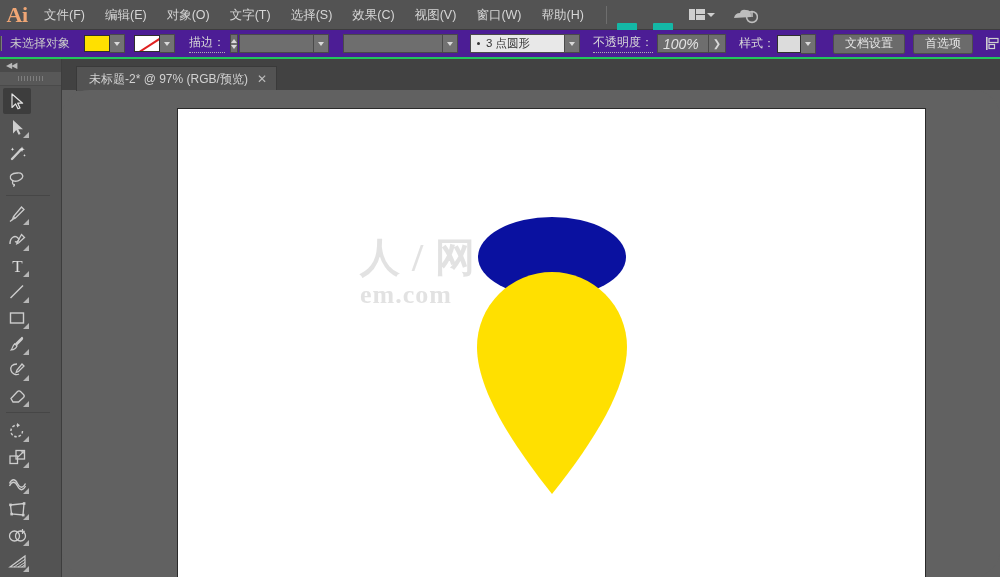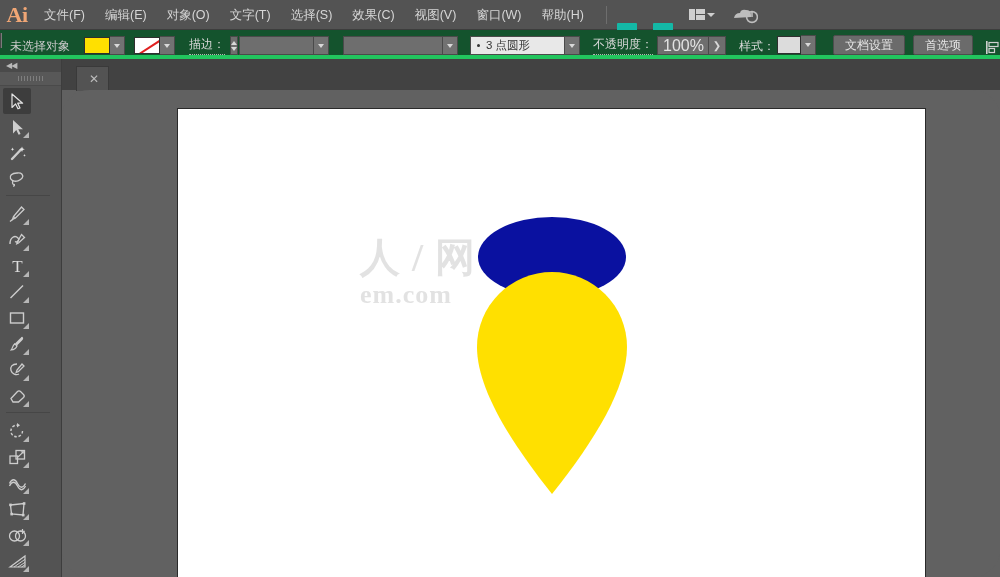--- a/index.html
+++ b/index.html
@@ -53,23 +53,23 @@
     width: 0; height: 0; border-left: 4px solid transparent;
     border-right: 4px solid transparent; border-top: 4.5px solid #cfcfcf;
   }
   #sync-icon {
     margin-left: 14px; position: relative; width: 26px; height: 20px;
   }
 
   
   #controlbar {
     position: absolute; left: 0; top: 30px; width: 1000px; height: 29px;
-    background: #14532d;
-    border-bottom: 4px solid #22c55e;
-    display: flex; align-items: flex-end;
+    background: #4c1d95;
+    border-bottom: 2px solid #22c55e;
+    display: flex; align-items: center;
     font-size: 12px; color: #d8d8d8;
   }
   #cb-grip {
     width: 10px; height: 29px; display: flex; align-items: center;
     justify-content: center;
   }
   #cb-grip i {
     width: 2px; height: 15px; background: #7b7b7b;
     border-left: 1px solid #474747;
   }
@@ -107,21 +107,21 @@
   .spinner {
     width: 11px; height: 19px; display: flex; flex-direction: column;
     justify-content: center; align-items: center; gap: 2px;
     background: #6e6e6e; border: 1px solid #4a4a4a; margin-left: 5px;
   }
   .sp-up { width:0;height:0;border-left:3px solid transparent;border-right:3px solid transparent;border-bottom:4px solid #d9d9d9; }
   .sp-dn { width:0;height:0;border-left:3px solid transparent;border-right:3px solid transparent;border-top:4px solid #d9d9d9; }
   .field {
     height: 19px; background: #6e6e6e; border: 1px solid #4a4a4a;
     display: flex; align-items: center; padding: 0 5px;
-    color: #e2e2e2; font-size: 16px;
+    color: #e2e2e2; font-size: 14px; font-style: italic;
   }
   .field.stroke-w { width: 75px; }
   .field.profile { width: 100px; }
   .field.opacity { width: 52px; }
   .profile-cell {
     width: 95px; height: 19px; background: #e8e8e8; border: 1px solid #4a4a4a;
     display: flex; align-items: center; gap: 6px; padding: 0 6px;
     color: #333; font-size: 11.5px;
   }
   .pc-dot { width: 3px; height: 3px; border-radius: 50%; background: #333; }
@@ -333,20 +333,21 @@
         <rect x="1" y="1" width="1.6" height="13" fill="#cfcfcf"></rect>
         <rect x="4" y="2.5" width="9" height="4" fill="none" stroke="#cfcfcf" stroke-width="1.2"></rect>
         <rect x="4" y="8.5" width="5.5" height="4" fill="none" stroke="#cfcfcf" stroke-width="1.2"></rect>
       </svg>
 
     </div>
   </div>
 
   <div id="tabbar">
     <div id="doc-tab">
+      <span>未标题-2* @ 97% (RGB/预览)</span>
       <span id="tab-close">✕</span>
     </div>
   </div>
 
   <div id="toolpanel">
     <div id="tp-head">
       <span id="tp-collapse">◀◀</span>
     </div>
     <div id="tp-grip">
         <i></i>

